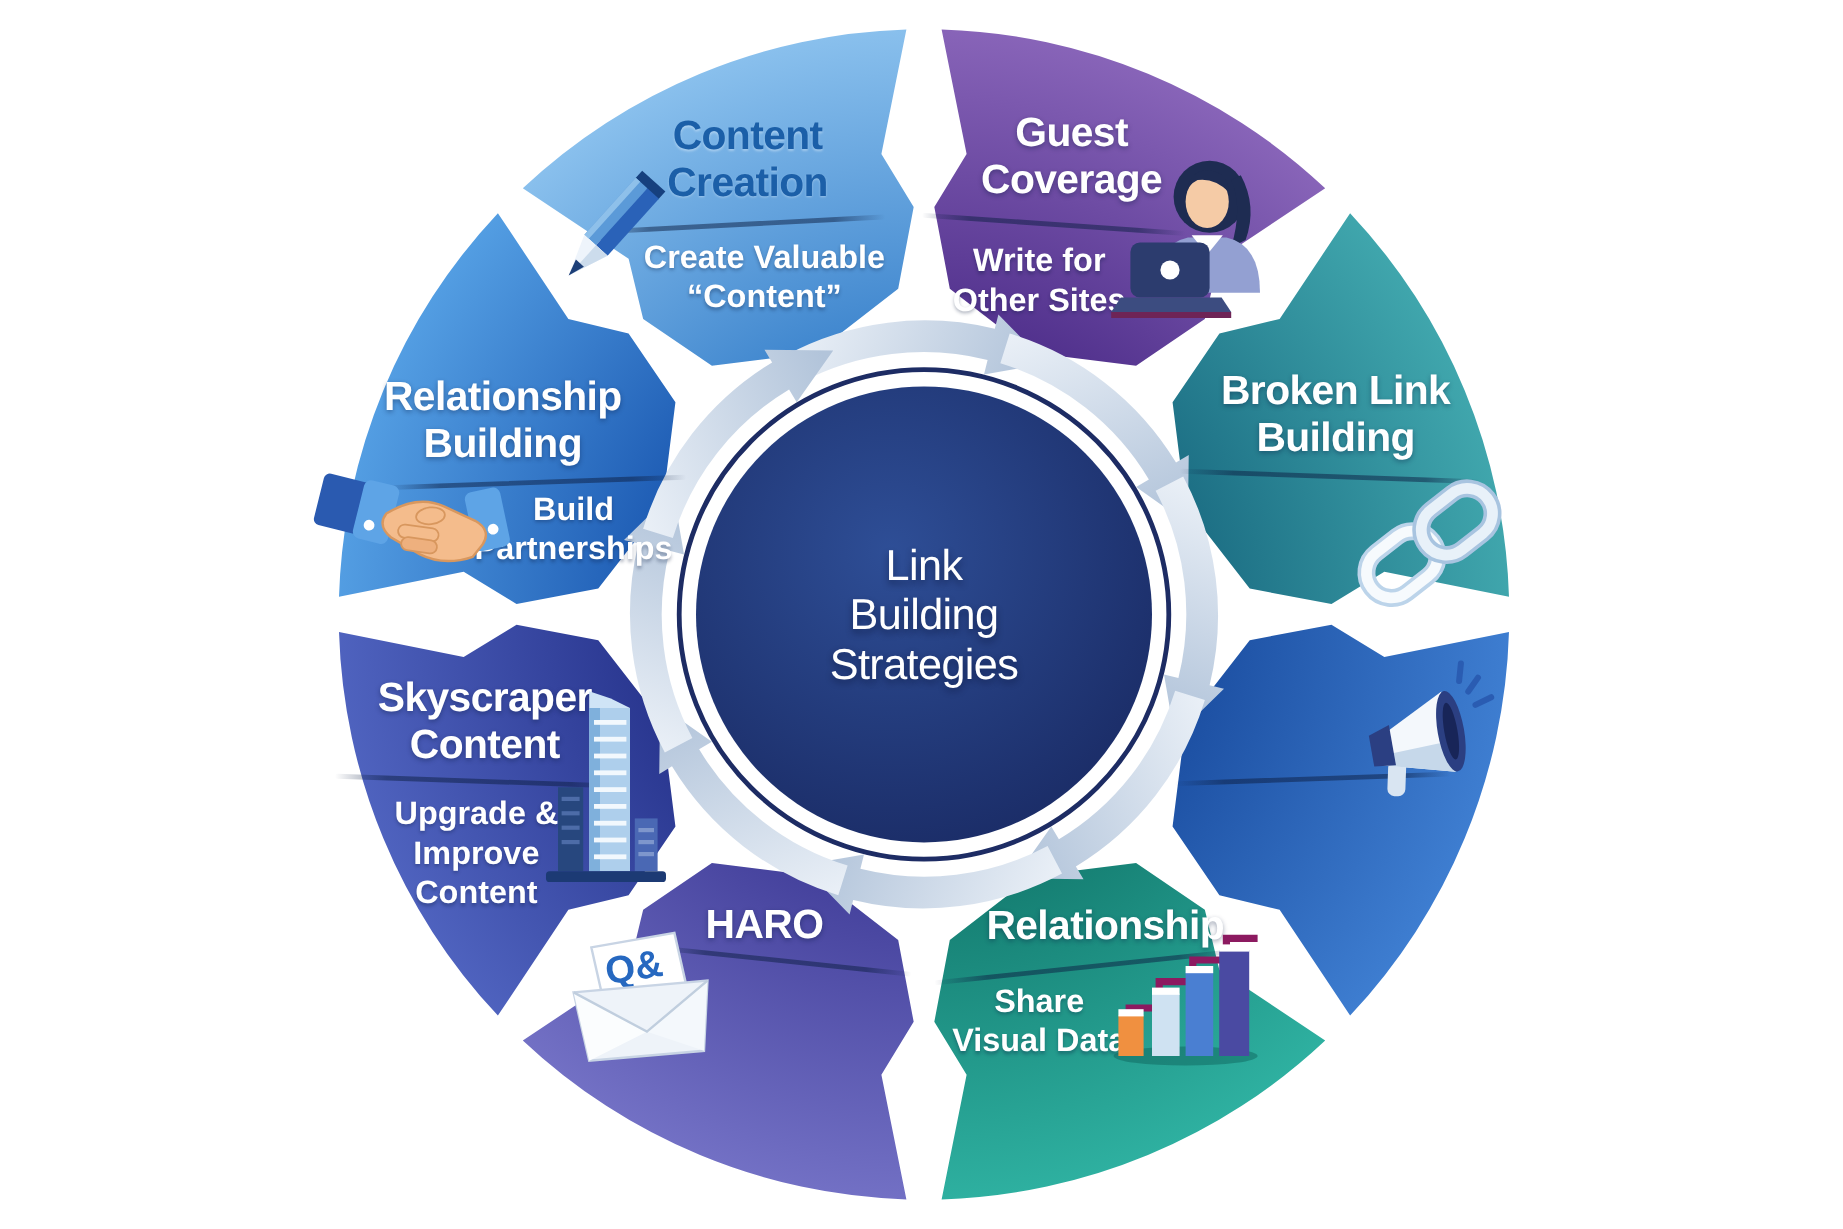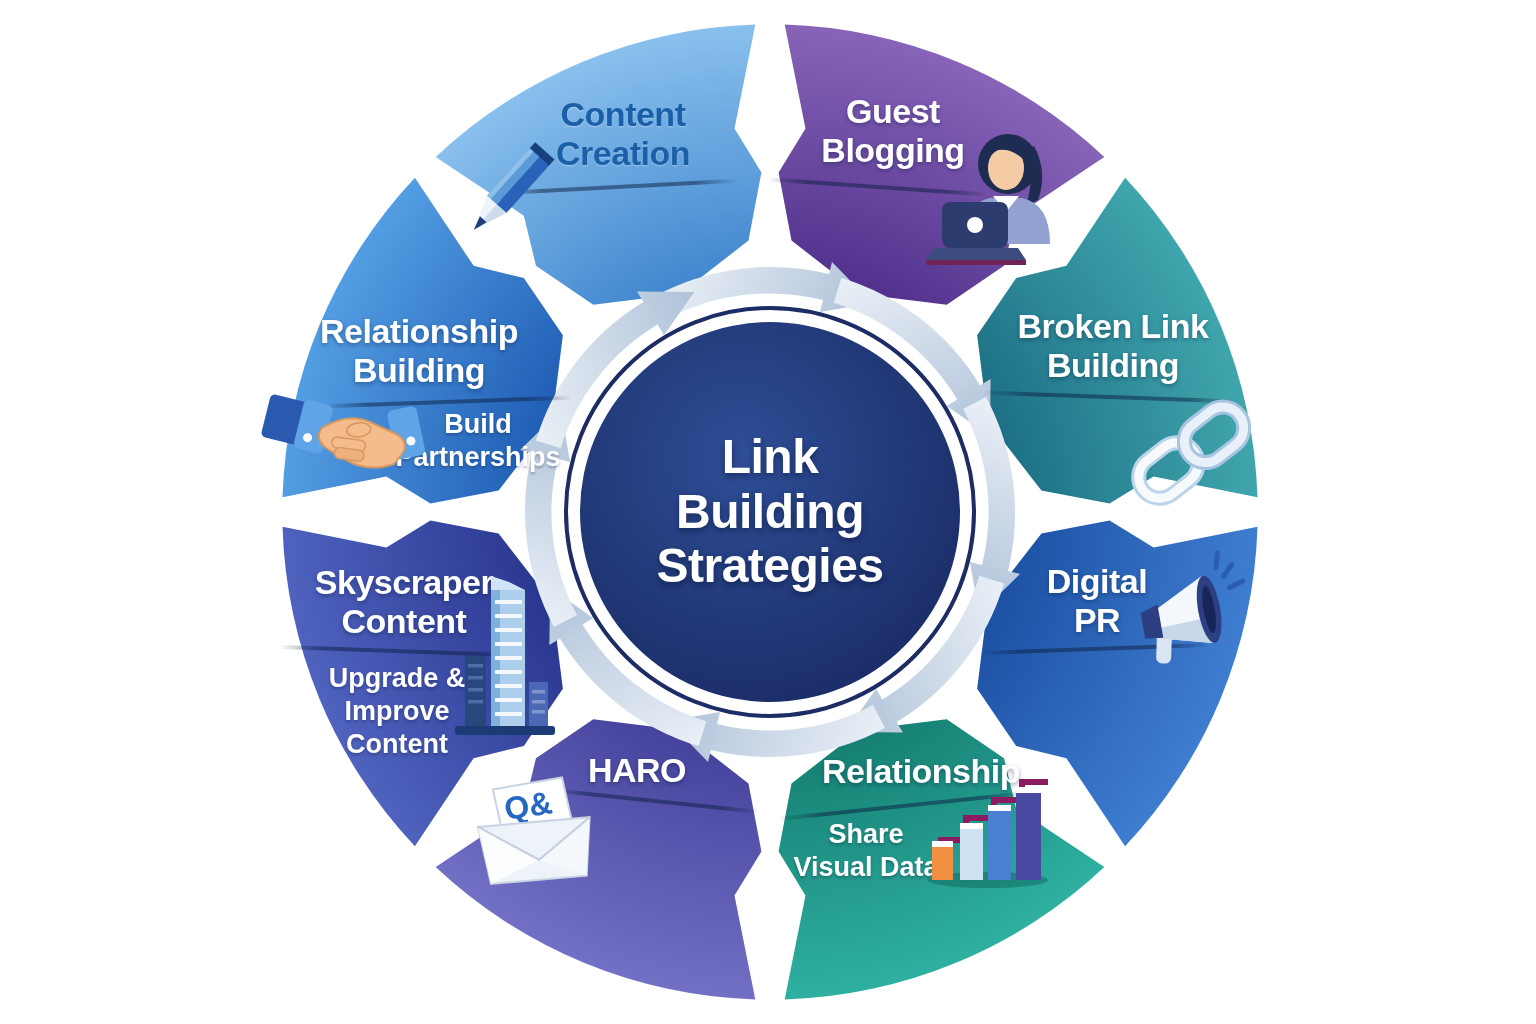--- a/index.html
+++ b/index.html
@@ -10,21 +10,21 @@
   .t{position:absolute;transform:translate(-50%,-50%);color:#fff;font-weight:bold;
      font-size:34px;line-height:1.16;text-align:center;white-space:pre-line;letter-spacing:-0.5px;
      text-shadow:0 2px 4px rgba(8,24,60,.38);}
   .t.dark{color:#1b5fa8;text-shadow:0 1px 2px rgba(255,255,255,.35);}
   .s{position:absolute;transform:translate(-50%,-50%);color:#fff;font-weight:bold;
      font-size:27px;line-height:1.22;text-align:center;white-space:pre-line;
      text-shadow:0 2px 3px rgba(8,24,60,.32);}
   .dv{position:absolute;height:4px;border-radius:2px;
       background:linear-gradient(90deg,transparent,rgba(12,30,66,.5) 18%,rgba(12,30,66,.5) 82%,transparent);}
   .center-text{position:absolute;left:770px;top:512px;transform:translate(-50%,-50%);
-      color:#fff;font-weight:bold;font-size:48px;line-height:1.14;text-align:center;
+      color:#fff;font-weight:normal;font-size:36px;line-height:1.14;text-align:center;
       white-space:pre-line;letter-spacing:-0.5px;text-shadow:0 3px 6px rgba(0,10,40,.45);}
 </style>
 </head>
 <body>
 
 <div class="stage">
 
   <svg width="1536" height="1024" viewBox="0 0 1536 1024">
     <defs>
       <radialGradient id="g0" gradientUnits="userSpaceOnUse" cx="770" cy="512" r="498">
@@ -94,29 +94,29 @@
     <circle cx="770" cy="512" r="190" fill="url(#gC)"></circle>
     <circle cx="770" cy="512" r="204" fill="none" stroke-width="4" stroke="#1d2c64"></circle>
   </svg>
 
   <div class="txt-layer">
     <div class="center-text">Link
 Building
 Strategies</div>
 
     <div class="t" style="left:893px;top:131px">Guest
-Blogging</div>
+Coverage</div>
     <div class="dv" style="left:878px;top:187px;width:220px;transform:translate(-50%,-50%) rotate(4deg)"></div>
+    <div class="s" style="left:866px;top:234px">Write for
+Other Sites</div>
 
     <div class="t" style="left:1113px;top:346px">Broken Link
 Building</div>
     <div class="dv" style="left:1108px;top:397px;width:250px;transform:translate(-50%,-50%) rotate(2deg)"></div>
 
-    <div class="t" style="left:1097px;top:601px">Digital
-PR</div>
     <div class="dv" style="left:1094px;top:649px;width:230px;transform:translate(-50%,-50%) rotate(-2deg)"></div>
 
     <div class="t" style="left:921px;top:772px">Relationship</div>
     <div class="dv" style="left:903px;top:806px;width:250px;transform:translate(-50%,-50%) rotate(-6deg)"></div>
     <div class="s" style="left:866px;top:851px">Share
 Visual Data</div>
 
     <div class="t" style="left:637px;top:771px">HARO</div>
     <div class="dv" style="left:655px;top:801px;width:210px;transform:translate(-50%,-50%) rotate(6deg)"></div>
 
@@ -129,20 +129,22 @@
 
     <div class="t" style="left:419px;top:351px">Relationship
 Building</div>
     <div class="dv" style="left:447px;top:402px;width:250px;transform:translate(-50%,-50%) rotate(-2deg)"></div>
     <div class="s" style="left:478px;top:441px">Build
 Partnerships</div>
 
     <div class="t dark" style="left:623px;top:134px">Content
 Creation</div>
     <div class="dv" style="left:618px;top:187px;width:240px;transform:translate(-50%,-50%) rotate(-3deg)"></div>
+    <div class="s" style="left:637px;top:231px">Create Valuable
+“Content”</div>
   </div>
 
   <svg class="icon-layer" width="1536" height="1024" viewBox="0 0 1536 1024">
 
     <g transform="translate(506,194) rotate(42)">
       <rect x="-13" y="-58" width="26" height="9" fill="#16407e"></rect>
       <rect x="-13" y="-50" width="13" height="64" fill="#5b9ad8"></rect>
       <rect x="0" y="-50" width="13" height="64" fill="#2a62b8"></rect>
       <rect x="-13" y="-50" width="5" height="64" fill="#8ec0ea"></rect>
       <polygon points="-13,14 13,14 0,48" fill="#eef4fb"></polygon>

